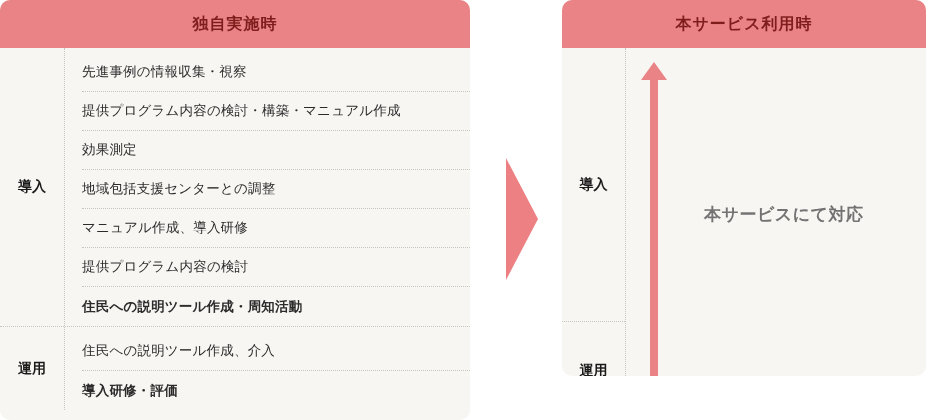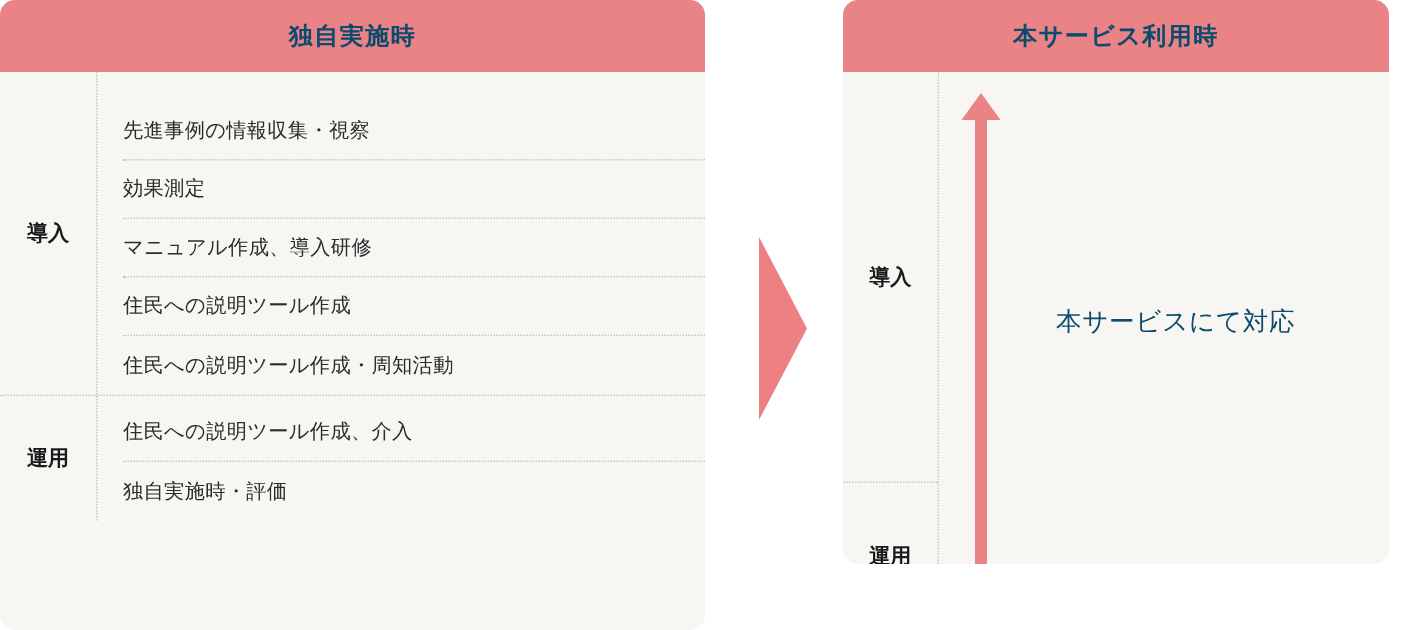--- a/index.html
+++ b/index.html
@@ -29,21 +29,21 @@
     border-radius: 10px;
     overflow: hidden;
     box-sizing: border-box;
   }
   .panel-left  { left: 0;     width: 470px; height: 420px; }
   .panel-right { left: 562px; width: 364px; height: 376px; }
 
   .panel-header {
     height: 48px;
     background: #E98385;
-    color: #0c4a6e;
+    color: #7f1d1d;
     display: flex;
     align-items: center;
     justify-content: center;
     font-size: 16px;
     font-weight: 700;
     letter-spacing: 1px;
     box-sizing: border-box;
   }
 
   .panel-body {
@@ -85,23 +85,23 @@
     height: 39px;
     display: flex;
     align-items: center;
     font-size: 13.5px;
     color: #2b2b2b;
     border-bottom: 1px dotted #C9C4BC;
     box-sizing: border-box;
     padding-right: 8px;
     letter-spacing: 0.2px;
   }
-  .row:last-child { border-bottom: none; }
-
-  .group-intro .group-rows { padding-top: 20px; }
+  .row:last-child { border-bottom: none; font-weight: bold; }
+
+  .group-intro .group-rows { padding-top: 5px; }
   .group-ops   .group-rows { padding-top: 5px; }
 
   
   .rp-grid {
     position: absolute;
     inset: 0;
     display: flex;
     align-items: stretch;
   }
   .rp-labelcol {
@@ -134,22 +134,22 @@
     left: 10px;
     top: 14px;
     bottom: 12px;
     width: 36px;
   }
   .rp-note {
     position: absolute;
     left: 78px;
     top: 155px;
     font-size: 17px;
-    font-weight: 400;
-    color: #0c4a6e;
+    font-weight: 700;
+    color: #737373;
     letter-spacing: 0.5px;
     white-space: nowrap;
   }
 
   
   .connector {
     position: absolute;
     left: 500px;
     top: 158px;
     width: 40px;
@@ -163,32 +163,34 @@
 
   <div class="panel panel-left">
     <div class="panel-header">独自実施時</div>
 
     <div class="panel-body">
 
       <div class="group group-intro">
         <div class="group-label">導入</div>
         <div class="group-rows">
           <div class="row">先進事例の情報収集・視察</div>
+          <div class="row">提供プログラム内容の検討・構築・マニュアル作成</div>
           <div class="row">効果測定</div>
+          <div class="row">地域包括支援センターとの調整</div>
           <div class="row">マニュアル作成、導入研修</div>
-          <div class="row">住民への説明ツール作成</div>
+          <div class="row">提供プログラム内容の検討</div>
           <div class="row">住民への説明ツール作成・周知活動</div>
         </div>
       </div>
 
       <div class="group group-ops">
         <div class="group-label">運用</div>
         <div class="group-rows">
           <div class="row">住民への説明ツール作成、介入</div>
-          <div class="row">独自実施時・評価</div>
+          <div class="row">導入研修・評価</div>
         </div>
       </div>
 
     </div>
   </div>
 
   <div class="connector">
     <svg width="40" height="122" viewBox="0 0 40 122" xmlns="http://www.w3.org/2000/svg">
       <polygon points="6,0 38,61 6,122" fill="#EC8083"></polygon>
     </svg>

